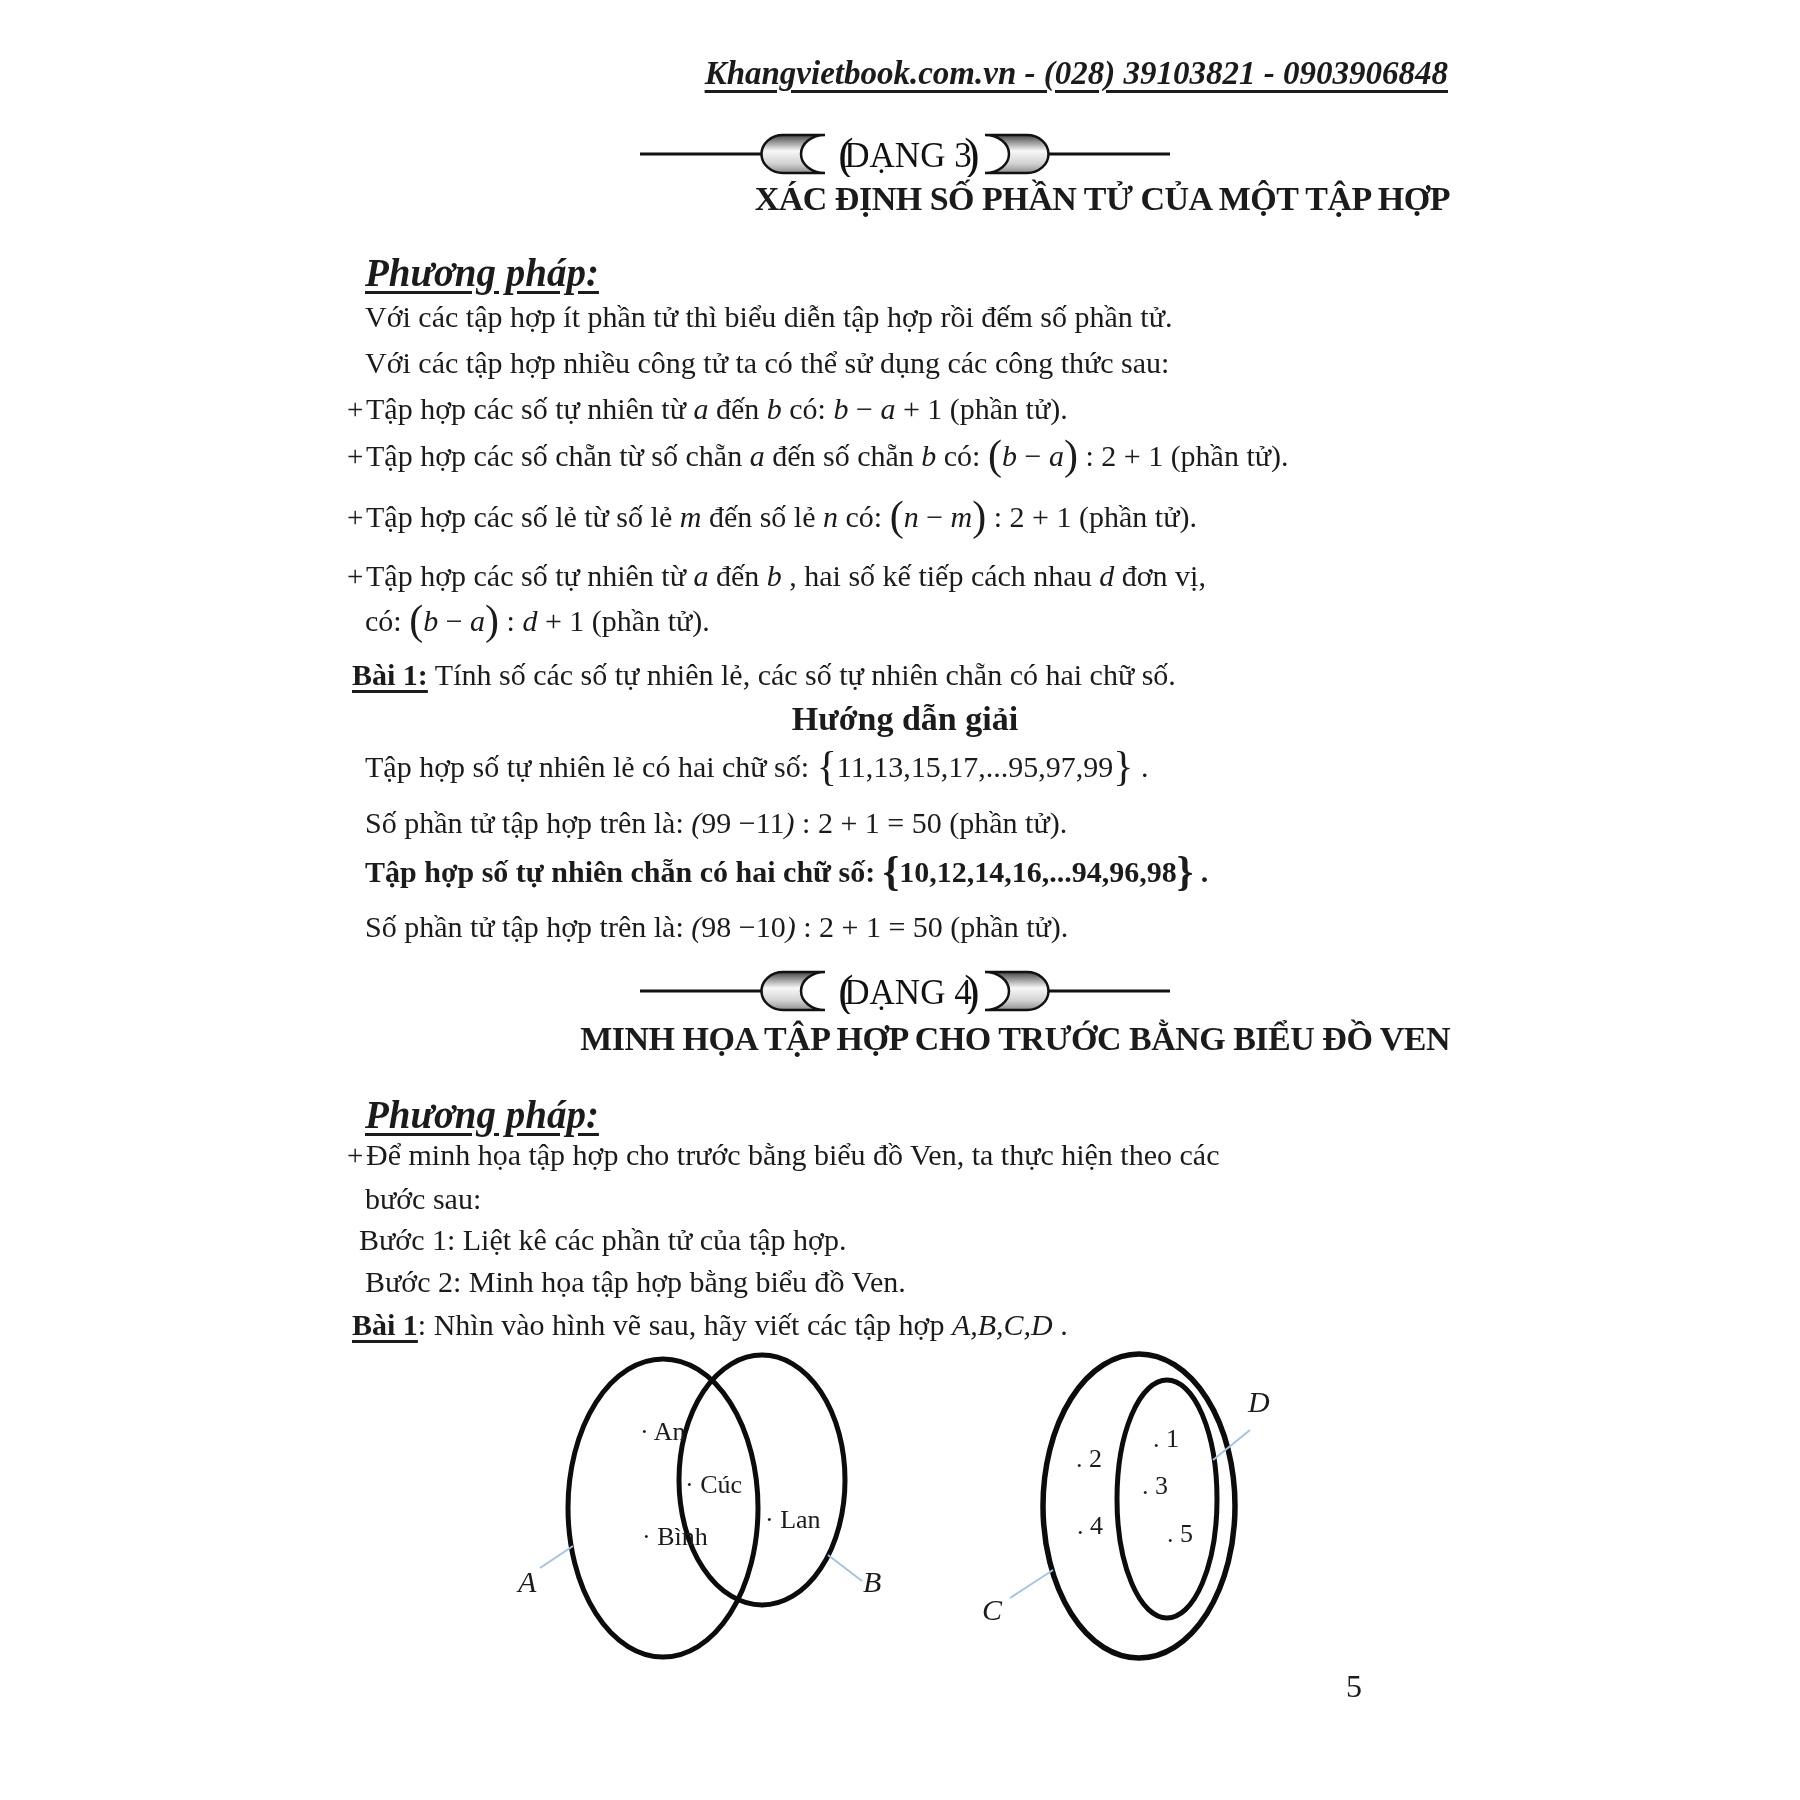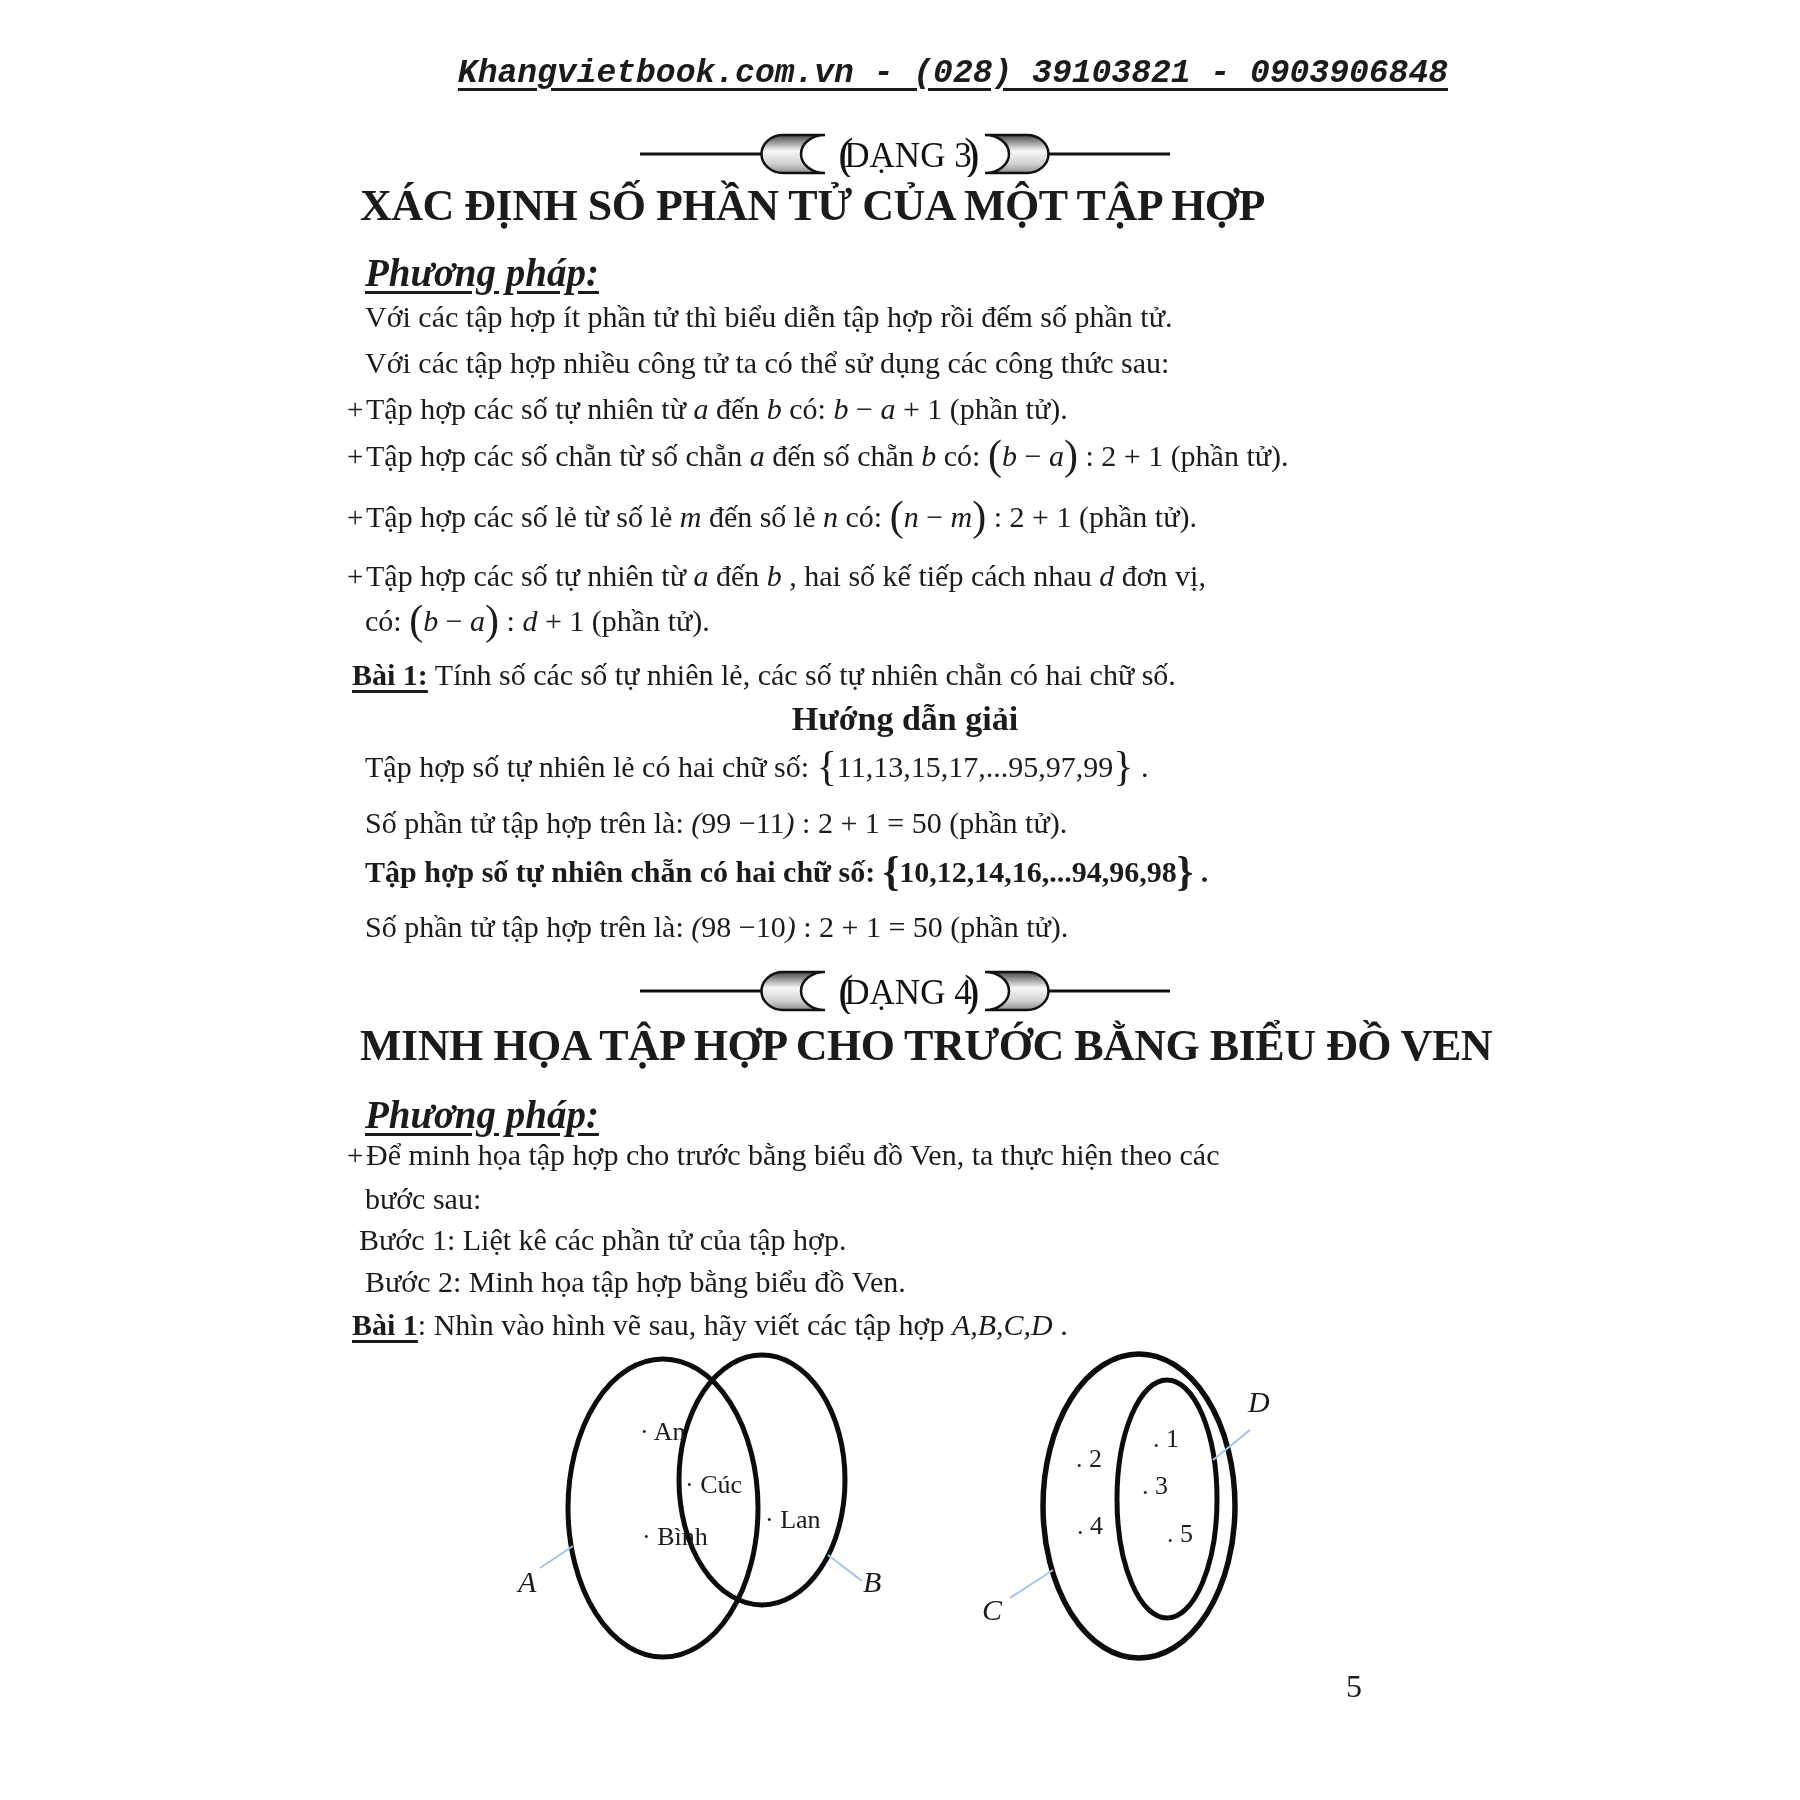--- a/index.html
+++ b/index.html
@@ -4,26 +4,26 @@
 <style>
   html,body{margin:0;padding:0;}
   body{
     width:1800px;height:1800px;background:#ffffff;position:relative;
     font-family:"Liberation Serif","DejaVu Serif",serif;color:#1b1b1b;
     overflow:hidden;
   }
   .abs{position:absolute;}
   .line{font-size:30px;line-height:40px;white-space:nowrap;}
   .header{
-    font-family:Liberation Mono, monospace;
+    font-family:Liberation Serif, serif;
     font-style:italic;font-weight:600;font-size:33px;
     text-decoration:underline;text-underline-offset:6px;white-space:nowrap;
   }
   .title{
-    width:1090px;text-align:left;font-weight:bold;font-size:44px;
+    width:1090px;text-align:right;font-weight:bold;font-size:34px;
     letter-spacing:-0.5px;white-space:nowrap;
   }
   .method{
     font-weight:bold;font-style:italic;font-size:39px;
     text-decoration:underline;text-underline-offset:5px;white-space:nowrap;
   }
   .bullet{display:flex;}
   .bullet .plus{width:19px;flex:none;font-size:29px;}
   .ex-label{font-weight:bold;text-decoration:underline;text-underline-offset:5px;}
   .sol-head{width:1090px;text-align:center;font-weight:bold;font-size:34px;}

